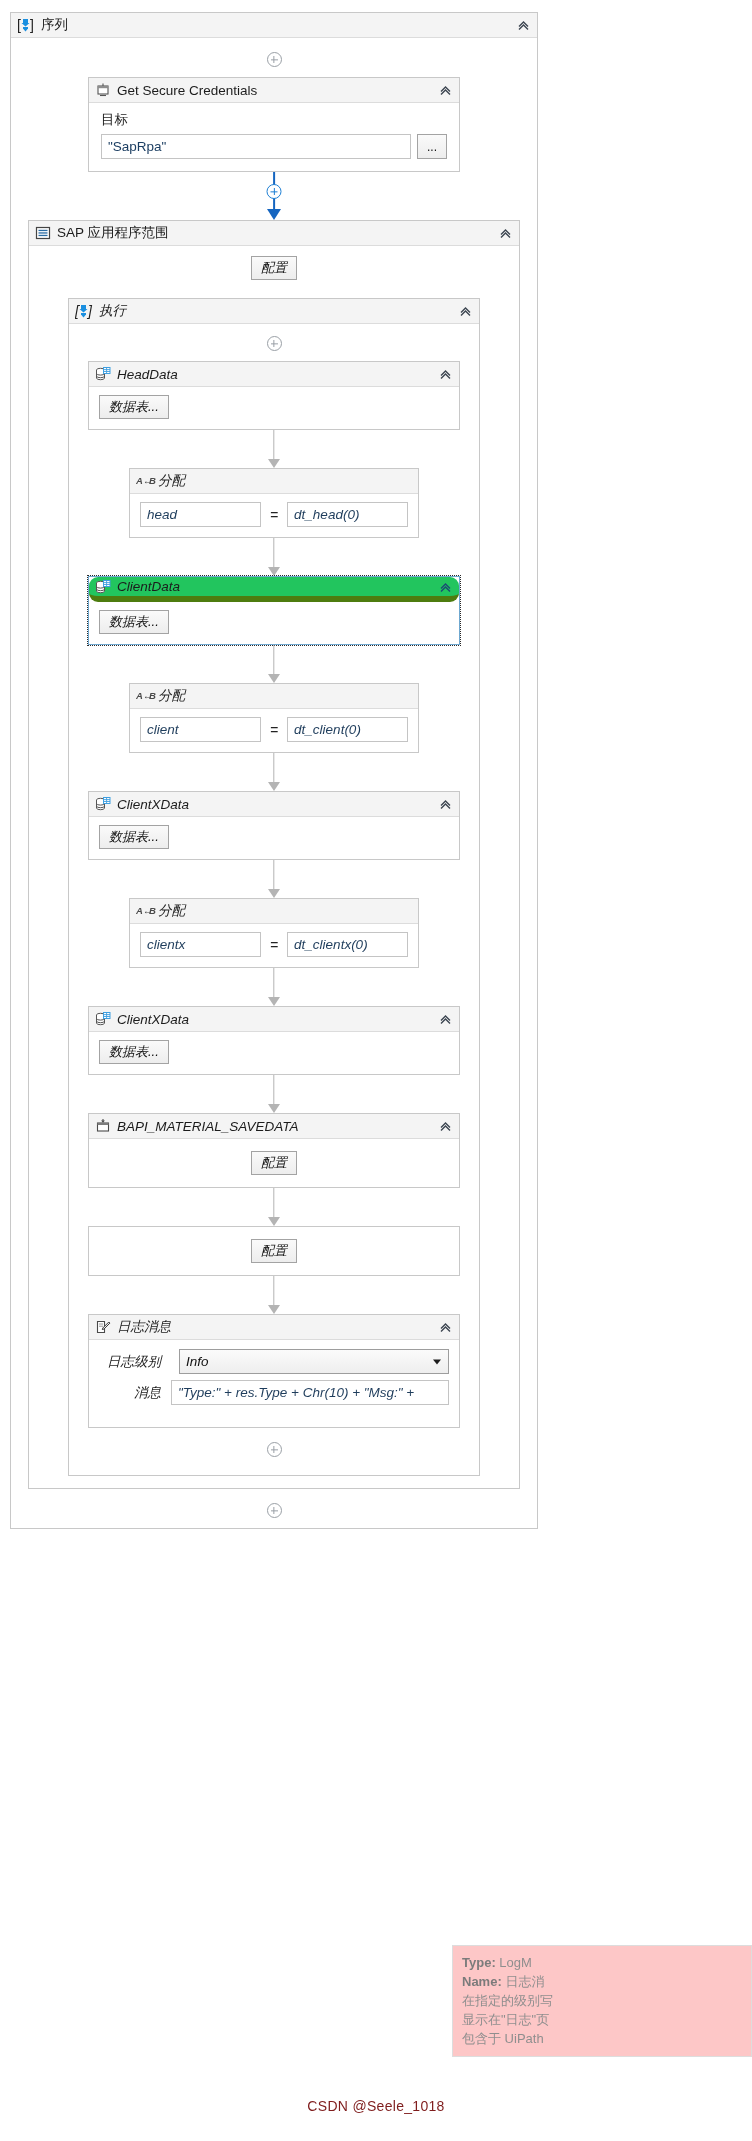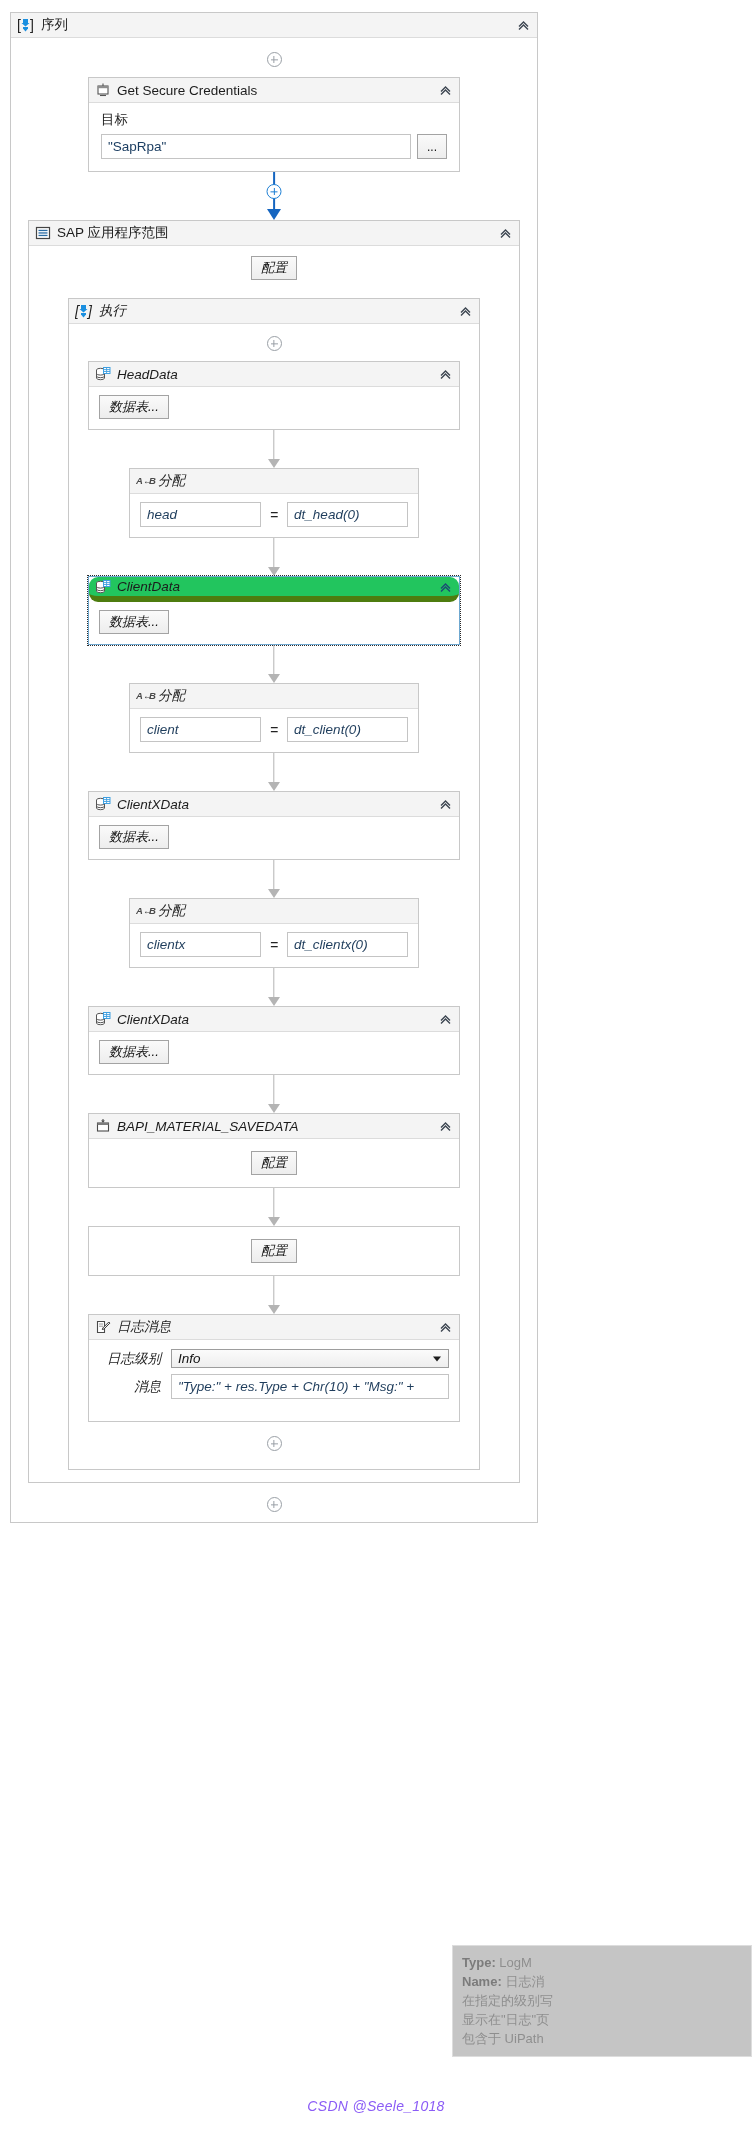--- a/index.html
+++ b/index.html
@@ -149,65 +149,64 @@
   .assign-body { padding: 8px 10px 10px 10px; display:flex; align-items:center; gap:9px; }
   .assign-body .tf { flex:1; min-width:0; }
   .eq { font-size:14px; color:#222; }
 
   
   .logbody { padding: 9px 10px 10px 10px; }
   .logrow { display:flex; align-items:center; gap:10px; margin-bottom:6px; }
   .logrow:last-child { margin-bottom:12px; }
   .logrow .rlbl { width:62px; text-align:right; font-size:13.5px; color:#1c1c1c; flex:0 0 62px;}
   .sel {
-    flex:1; height:19px; border:1px solid #9d9d9d;
+    flex:1; height:25px; border:1px solid #9d9d9d;
     background: linear-gradient(#fbfbfb,#eeeeee);
     display:flex; align-items:center; padding:0 6px;
-    font-size:13.5px; color:#111; position:relative;
+    font-size:13.5px; color:#111; position:relative;margin-left:8px;
   }
   .sel .caret {
     position:absolute; right:7px; top:50%; transform:translateY(-50%);
     width:0;height:0;border-left:4px solid transparent;border-right:4px solid transparent;border-top:5px solid #1d1d1d;
   }
 
   
   .selected > .hdr { background:#22c55e; border-bottom:6px solid #4d7c0f;border-radius:9px;}
   .selected { outline: 1.5px dotted #2a2a2a; outline-offset: 0px; border-color:#6fa8d0;}
 
   
   .sp8 { height:8px; } .sp10{height:10px;} .sp14{height:14px;} .sp18{height:18px;}
 
   
   #tooltip {
     position:absolute;
     right: 0px;
     top: 1945px;
     width: 300px;
     height: 112px;
-    background: #a3a3a3;
+    background: #fca5a5;
     border:1px solid #c9c9c9;
     opacity: 0.62;
     padding: 7px 9px;
     font-size: 13px;
     line-height: 19px;
     color:#4a4a4a;
     overflow:hidden;
   }
   #tooltip b { color:#2b2b2b; }
 
   
   #watermark {
     position:absolute;
     left: 0; right: 0;
     top: 2098px;
     text-align:center;
     font-size: 14px;
-    color: #8b5cf6;
+    color: #7f1d1d;
     letter-spacing: .3px;
-    font-style: italic;
   }
 
   
 </style>
 </head>
 <body>
 
 <div class="container" id="root-seq">
   <div class="hdr">
     <span class="ico ico-seq">

